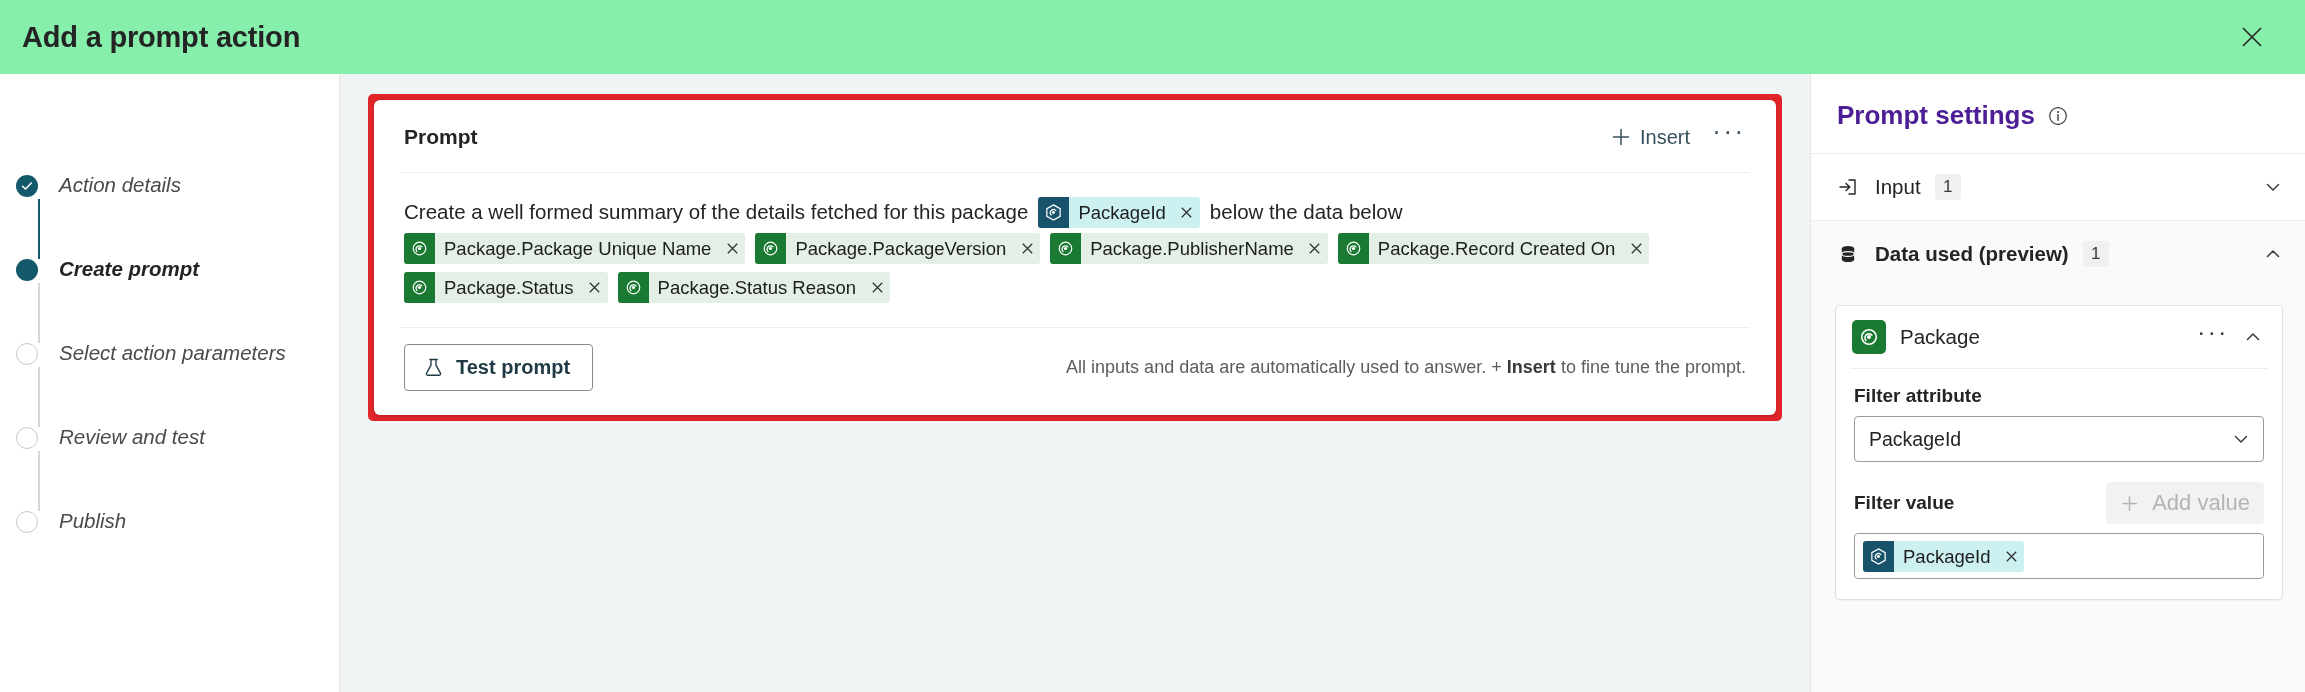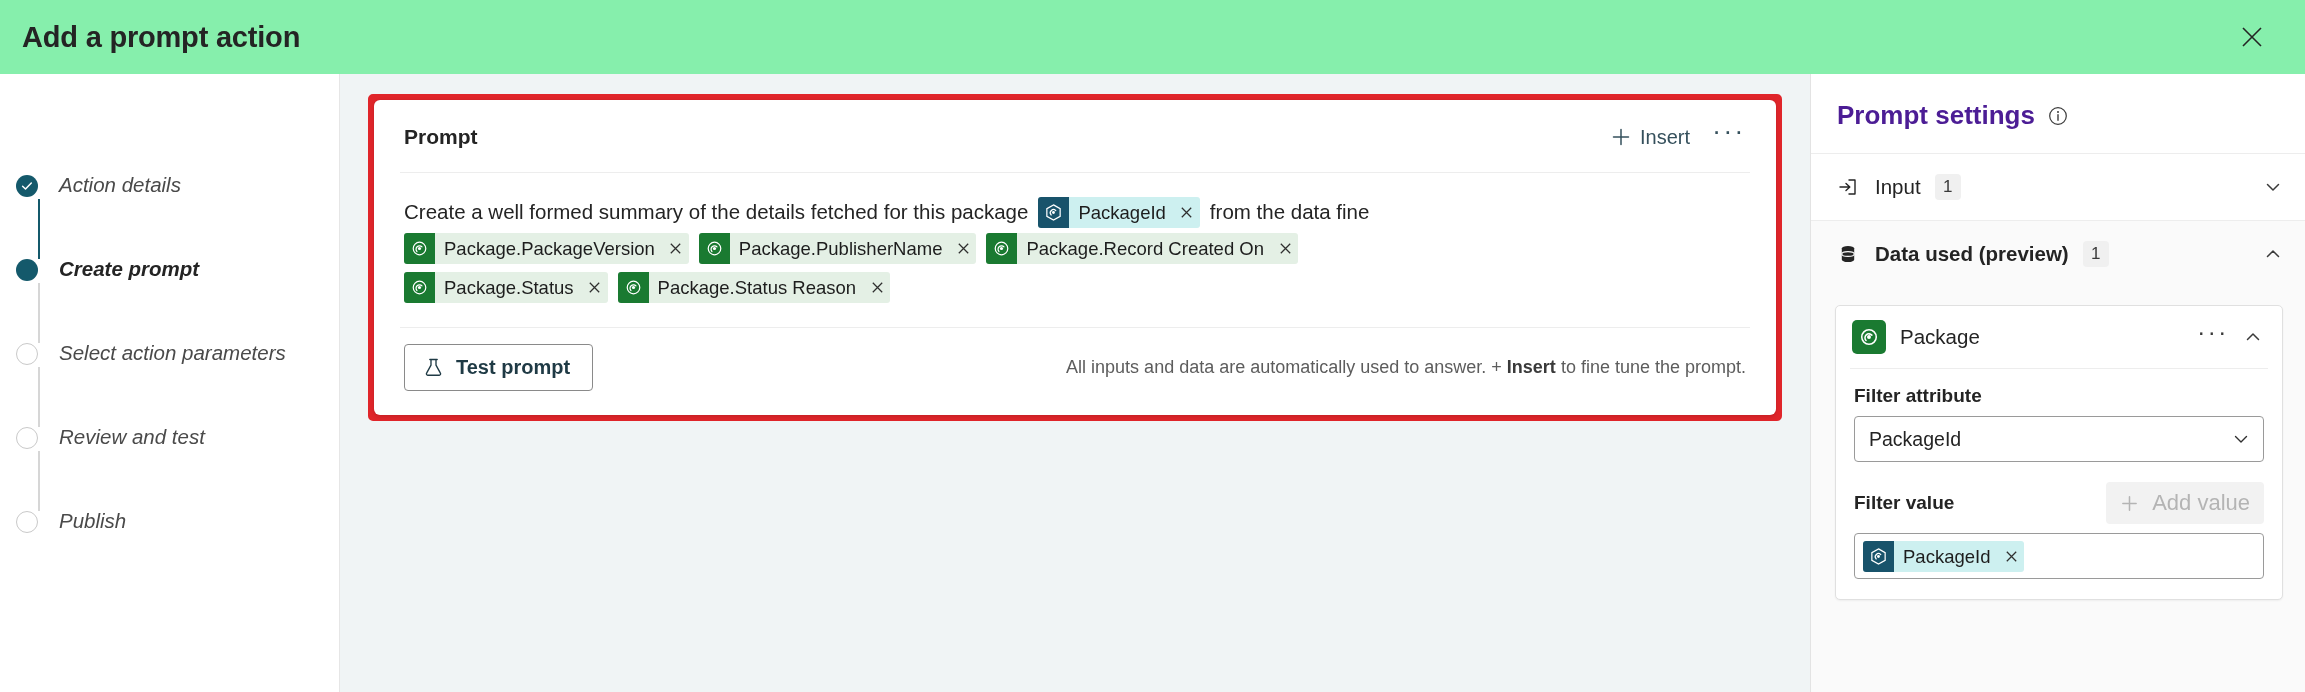--- a/index.html
+++ b/index.html
@@ -353,25 +353,40 @@
                     <circle cx="10" cy="10" r="1.5" fill="#ffffff"></circle>
                   </svg>
                 </span>
                 <span class="tok-label">PackageId</span>
                 <span class="tok-x">
                   <svg width="13" height="13" viewBox="0 0 13 13">
                     <path d="M1.8 1.8 L11.2 11.2 M11.2 1.8 L1.8 11.2" stroke="#2f2f2f" stroke-width="1.25" fill="none"></path>
                   </svg>
                 </span>
               </span>
-              <span class="ptext">from the data fine</span>
+              <span class="ptext">below the data below</span>
             </div>
 
             <div class="token-rows">
               <div class="token-row">
+                <span class="token green">
+                  <span class="tok-icon">
+                    <svg width="19" height="19" viewBox="0 0 20 20">
+                      <circle cx="10" cy="10" r="6.6" fill="none" stroke="#ffffff" stroke-width="1.3"></circle>
+                      <path d="M7.3 13.2 a3.6 3.6 0 1 1 5.3 -4.9" fill="none" stroke="#ffffff" stroke-width="1.3" stroke-linecap="round"></path>
+                      <circle cx="10" cy="10" r="1.7" fill="#ffffff"></circle>
+                    </svg>
+                  </span>
+                  <span class="tok-label">Package.Package Unique Name</span>
+                  <span class="tok-x">
+                    <svg width="13" height="13" viewBox="0 0 13 13">
+                      <path d="M1.8 1.8 L11.2 11.2 M11.2 1.8 L1.8 11.2" stroke="#2f2f2f" stroke-width="1.25" fill="none"></path>
+                    </svg>
+                  </span>
+                </span>
 
                 <span class="token green">
                   <span class="tok-icon">
                     <svg width="19" height="19" viewBox="0 0 20 20">
                       <circle cx="10" cy="10" r="6.6" fill="none" stroke="#ffffff" stroke-width="1.3"></circle>
                       <path d="M7.3 13.2 a3.6 3.6 0 1 1 5.3 -4.9" fill="none" stroke="#ffffff" stroke-width="1.3" stroke-linecap="round"></path>
                       <circle cx="10" cy="10" r="1.7" fill="#ffffff"></circle>
                     </svg>
                   </span>
                   <span class="tok-label">Package.PackageVersion</span>

